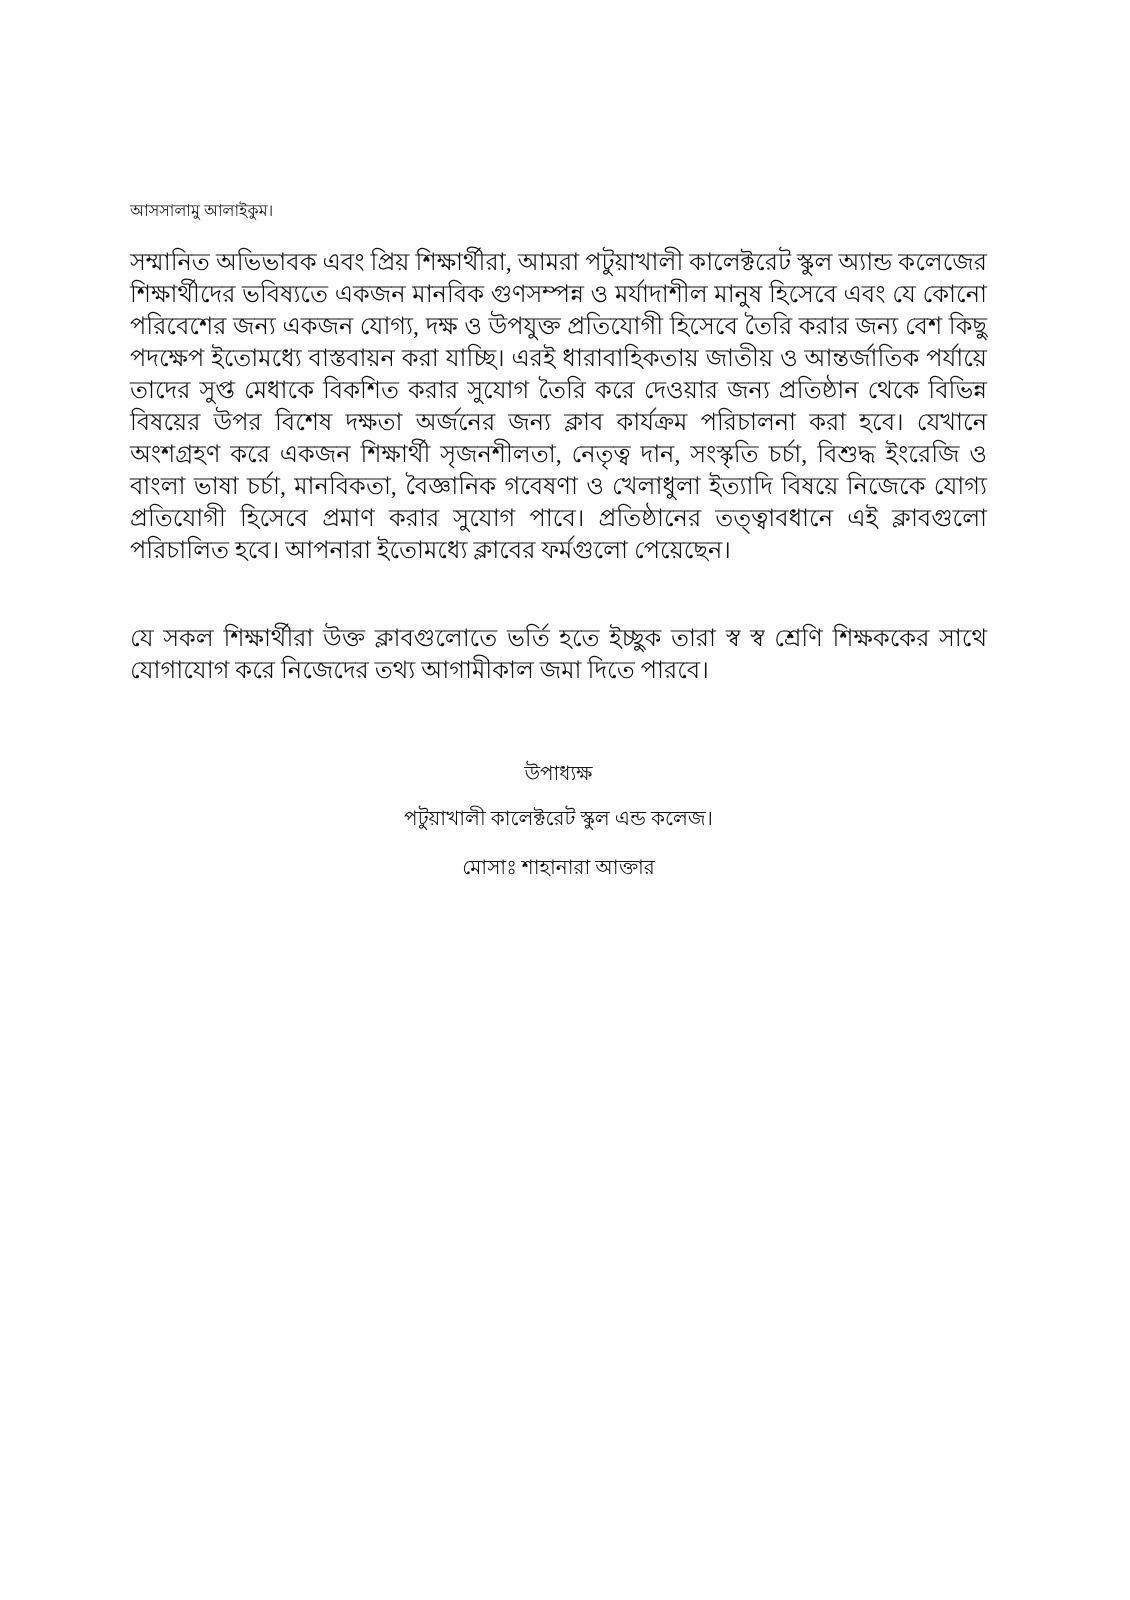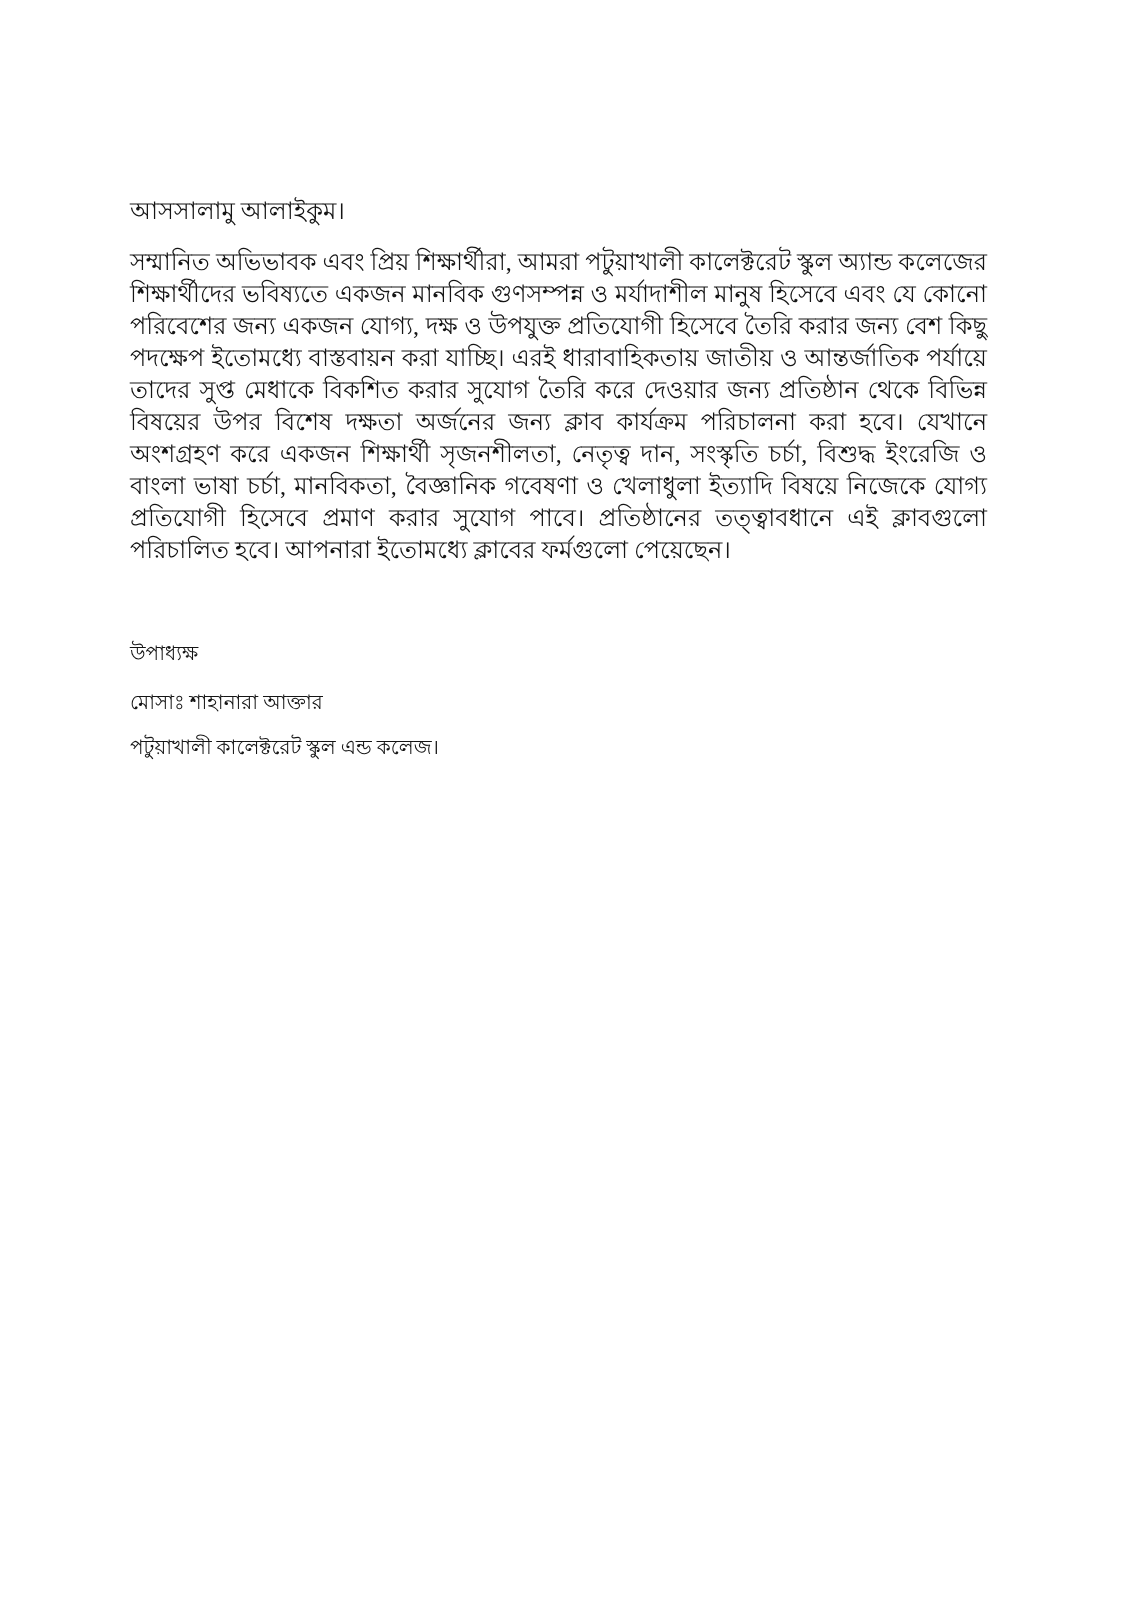--- a/index.html
+++ b/index.html
@@ -17,52 +17,53 @@
     color: #141414;
     overflow: hidden;
   }
   .content {
     position: absolute;
     left: 130px;
     top: 198px;
     width: 857px;
   }
   .greeting {
-    font-size: 24px;
+    font-size: 16px;
     line-height: 26px;
     text-align: left;
   }
   .para {
     font-size: 24px;
     line-height: 32px;
     text-align: justify;
     text-justify: inter-word;
   }
   .para-1 { margin-top: 22px; }
   .para-2 { margin-top: 56px; }
   .sig-line {
     font-size: 20px;
     line-height: 26px;
-    text-align: left;
+    text-align: center;
   }
   .sig-title       { margin-top: 74px; }
   .sig-name        { margin-top: 23px; }
   .sig-institution { margin-top: 19px; }
 </style>
 </head>
 <body>
 
 <div class="page">
   <div class="content">
 
     <div class="greeting">আসসালামু আলাইকুম।</div>
 
     <div class="para para-1">সম্মানিত অভিভাবক এবং প্রিয় শিক্ষার্থীরা, আমরা পটুয়াখালী কালেক্টরেট স্কুল অ্যান্ড কলেজের শিক্ষার্থীদের ভবিষ্যতে একজন মানবিক গুণসম্পন্ন ও মর্যাদাশীল মানুষ হিসেবে এবং যে কোনো পরিবেশের জন্য একজন যোগ্য, দক্ষ ও উপযুক্ত প্রতিযোগী হিসেবে তৈরি করার জন্য বেশ কিছু পদক্ষেপ ইতোমধ্যে বাস্তবায়ন করা যাচ্ছি। এরই ধারাবাহিকতায় জাতীয় ও আন্তর্জাতিক পর্যায়ে তাদের সুপ্ত মেধাকে বিকশিত করার সুযোগ তৈরি করে দেওয়ার জন্য প্রতিষ্ঠান থেকে বিভিন্ন বিষয়ের উপর বিশেষ দক্ষতা অর্জনের জন্য ক্লাব কার্যক্রম পরিচালনা করা হবে। যেখানে অংশগ্রহণ করে একজন শিক্ষার্থী সৃজনশীলতা, নেতৃত্ব দান, সংস্কৃতি চর্চা, বিশুদ্ধ ইংরেজি ও বাংলা ভাষা চর্চা, মানবিকতা, বৈজ্ঞানিক গবেষণা ও খেলাধুলা ইত্যাদি বিষয়ে নিজেকে যোগ্য প্রতিযোগী হিসেবে প্রমাণ করার সুযোগ পাবে। প্রতিষ্ঠানের তত্ত্বাবধানে এই ক্লাবগুলো পরিচালিত হবে। আপনারা ইতোমধ্যে ক্লাবের ফর্মগুলো পেয়েছেন।</div>
 
+    <div class="para para-2">যে সকল শিক্ষার্থীরা উক্ত ক্লাবগুলোতে ভর্তি হতে ইচ্ছুক তারা স্ব স্ব শ্রেণি শিক্ষককের সাথে যোগাযোগ করে নিজেদের তথ্য আগামীকাল জমা দিতে পারবে।</div>
 
     <div class="sig-line sig-title">উপাধ্যক্ষ</div>
 
+    <div class="sig-line sig-institution">পটুয়াখালী কালেক্টরেট স্কুল এন্ড কলেজ।</div>
+
     <div class="sig-line sig-name">মোসাঃ শাহানারা আক্তার</div>
-
-    <div class="sig-line sig-institution">পটুয়াখালী কালেক্টরেট স্কুল এন্ড কলেজ।</div>
 
   </div>
 </div>
 
 </body></html>

